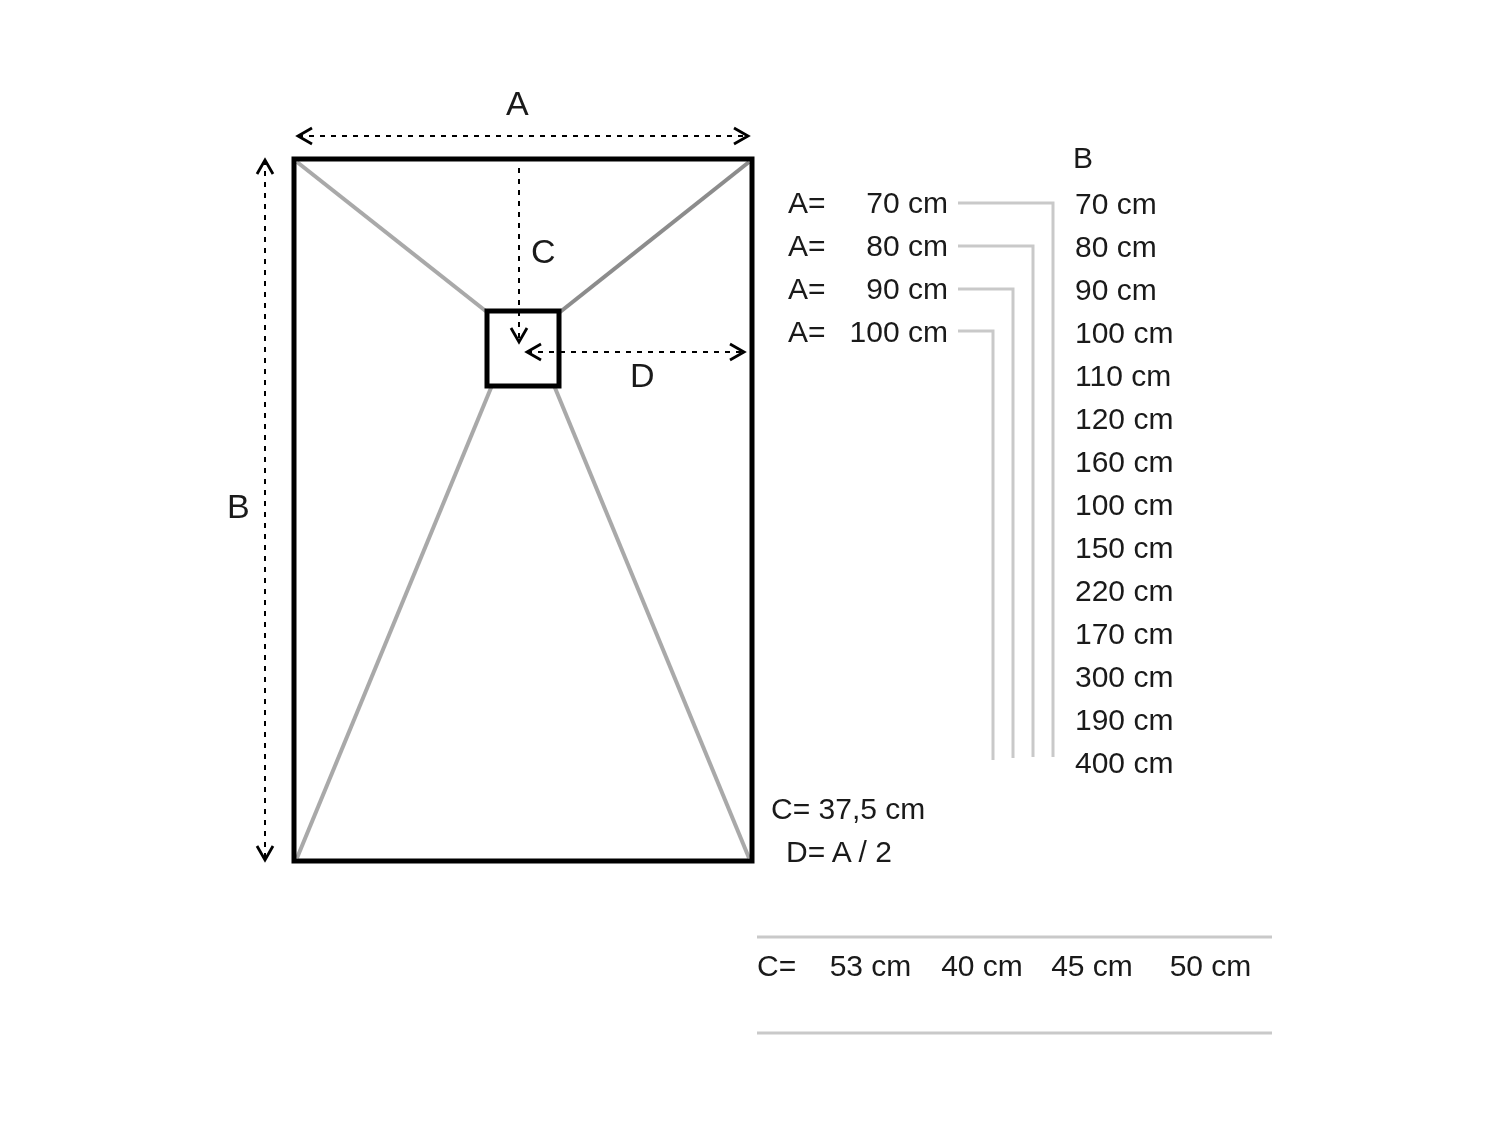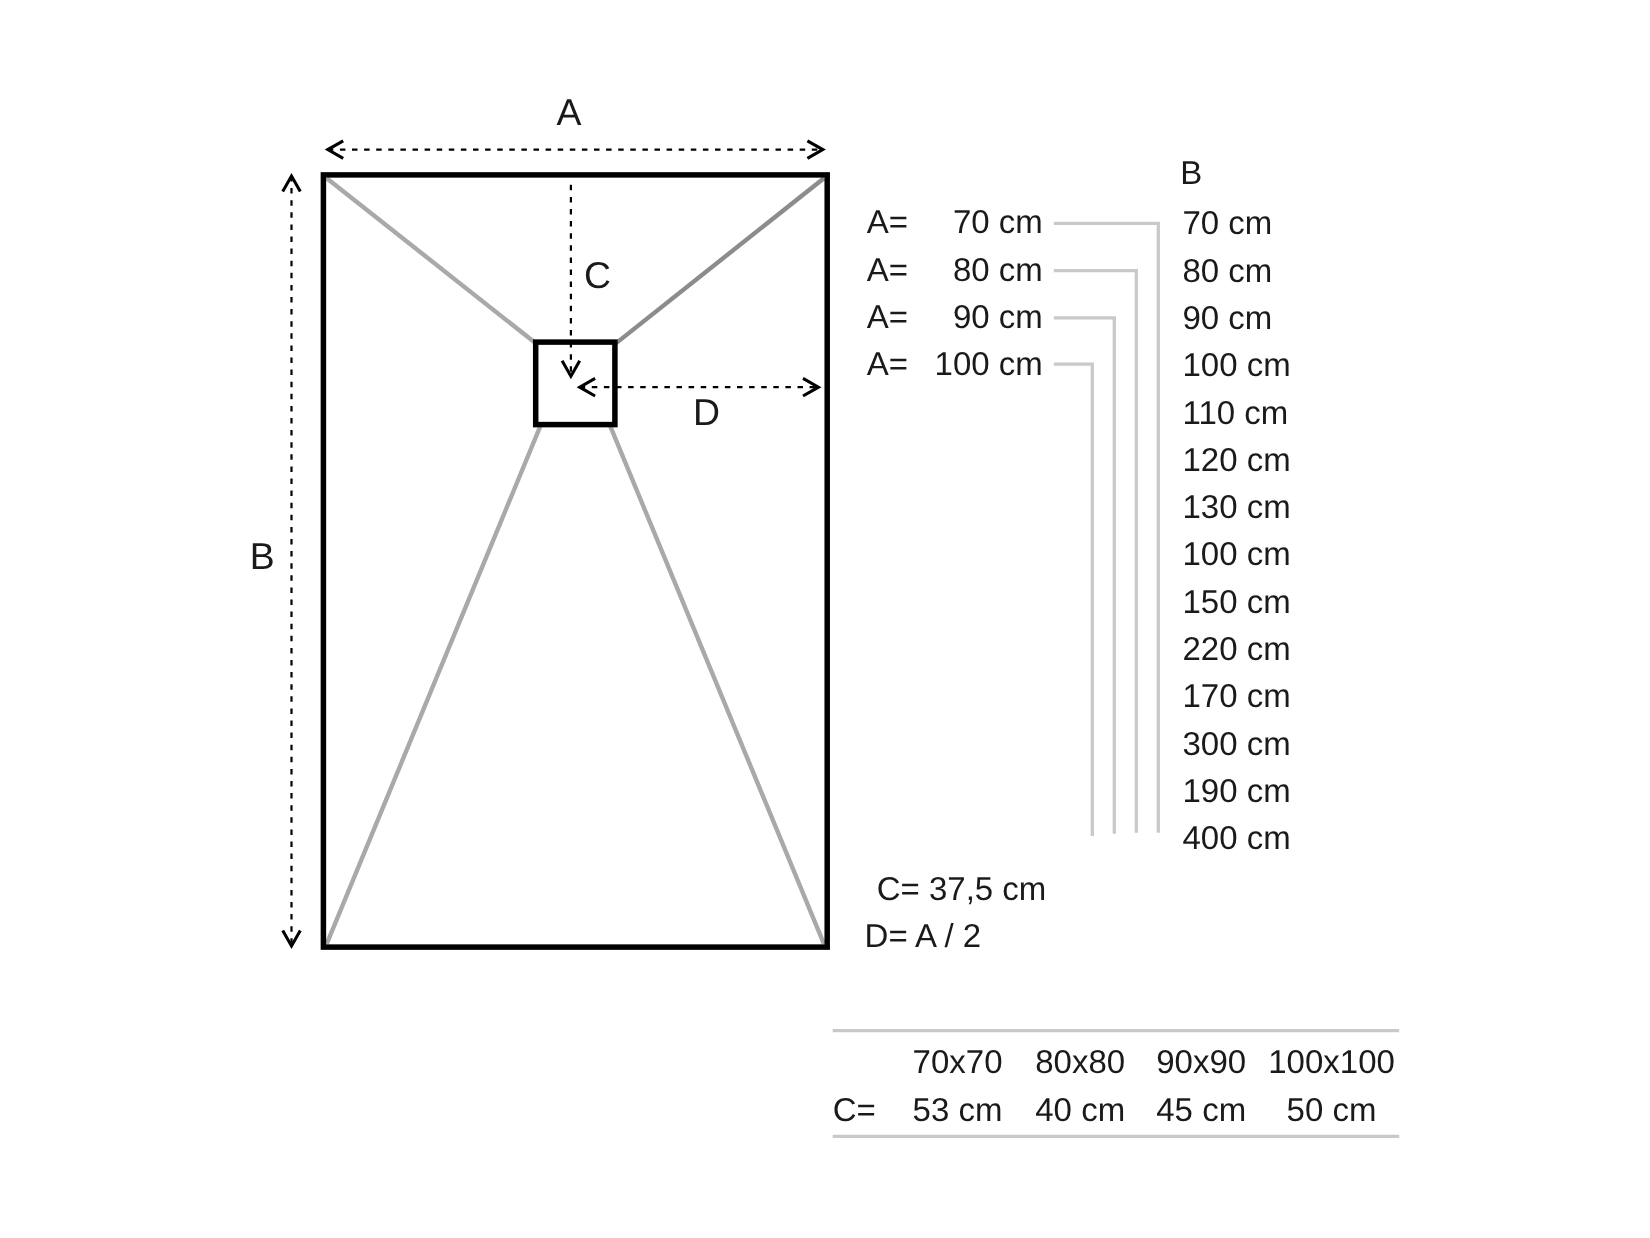--- a/index.html
+++ b/index.html
@@ -93,41 +93,34 @@
   </div>
 
   <div class="abs txt" style="left:1073px;top:136px;">B</div>
   <div class="b-col">
     <div class="b-item">70 cm</div>
     <div class="b-item">80 cm</div>
     <div class="b-item">90 cm</div>
     <div class="b-item">100 cm</div>
     <div class="b-item">110 cm</div>
     <div class="b-item">120 cm</div>
-    <div class="b-item">130 cm</div>
+    <div class="b-item">160 cm</div>
     <div class="b-item">100 cm</div>
     <div class="b-item">150 cm</div>
     <div class="b-item">220 cm</div>
     <div class="b-item">170 cm</div>
     <div class="b-item">300 cm</div>
     <div class="b-item">190 cm</div>
     <div class="b-item">400 cm</div>
   </div>
 
-  <div class="abs txt" style="left:797px;top:787px;">C= 37,5 cm</div>
+  <div class="abs txt" style="left:771px;top:787px;">C= 37,5 cm</div>
   <div class="abs txt" style="left:786px;top:830px;text-align:right;">D= A / 2</div>
 
   <div class="size-table">
-    <div class="st-row">
-      <div class="st-cell lbl"></div>
-      <div class="st-cell">70x70</div>
-      <div class="st-cell">80x80</div>
-      <div class="st-cell">90x90</div>
-      <div class="st-cell">100x100</div>
-    </div>
     <div class="st-row">
       <div class="st-cell lbl">C=</div>
       <div class="st-cell">53 cm</div>
       <div class="st-cell">40 cm</div>
       <div class="st-cell">45 cm</div>
       <div class="st-cell">50 cm</div>
     </div>
   </div>
 
 </div>

